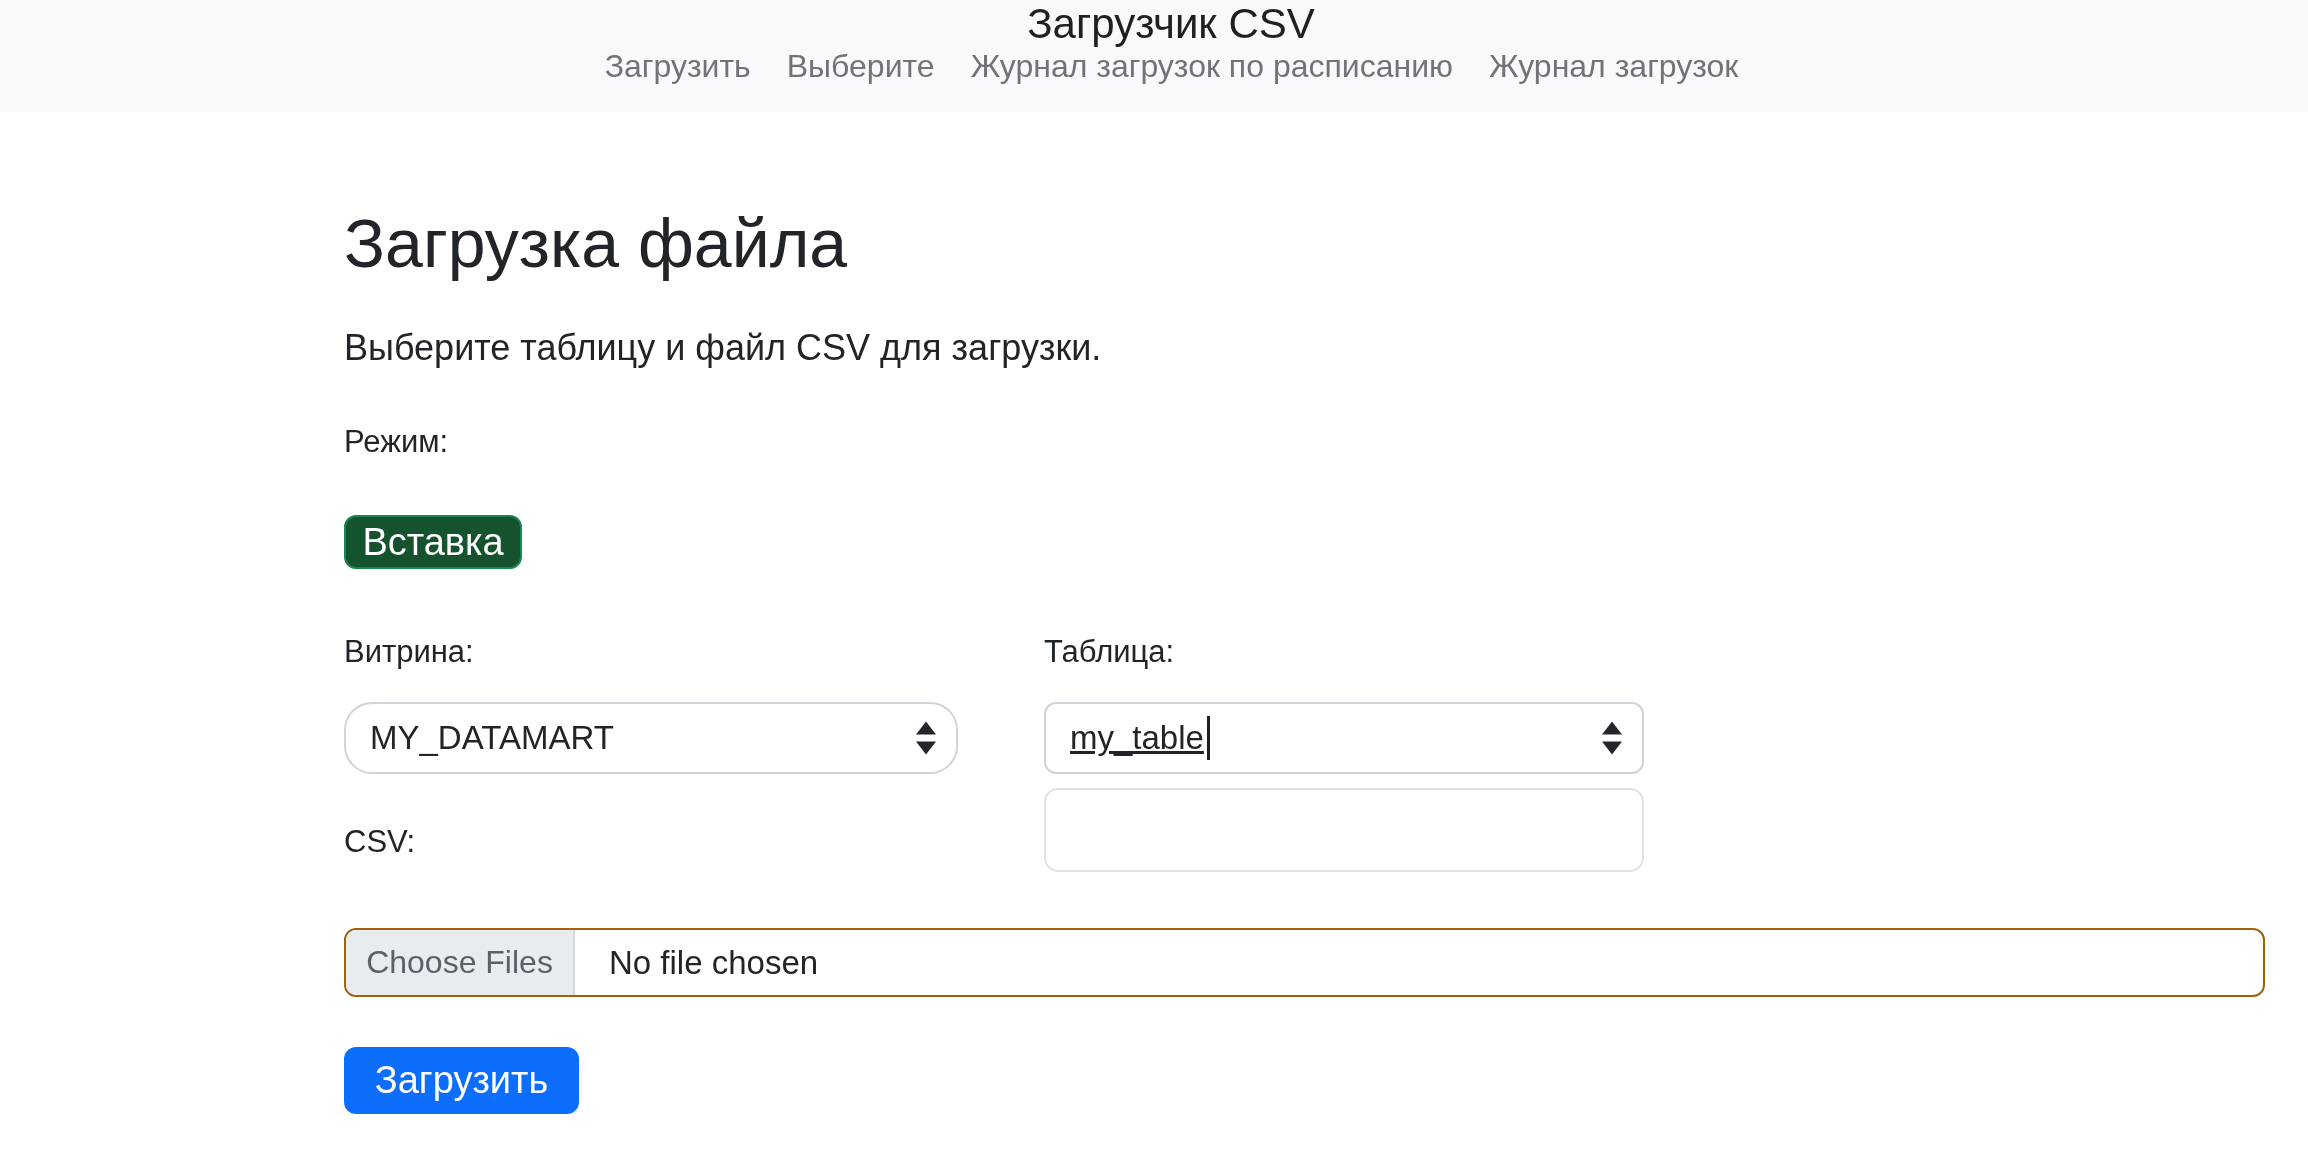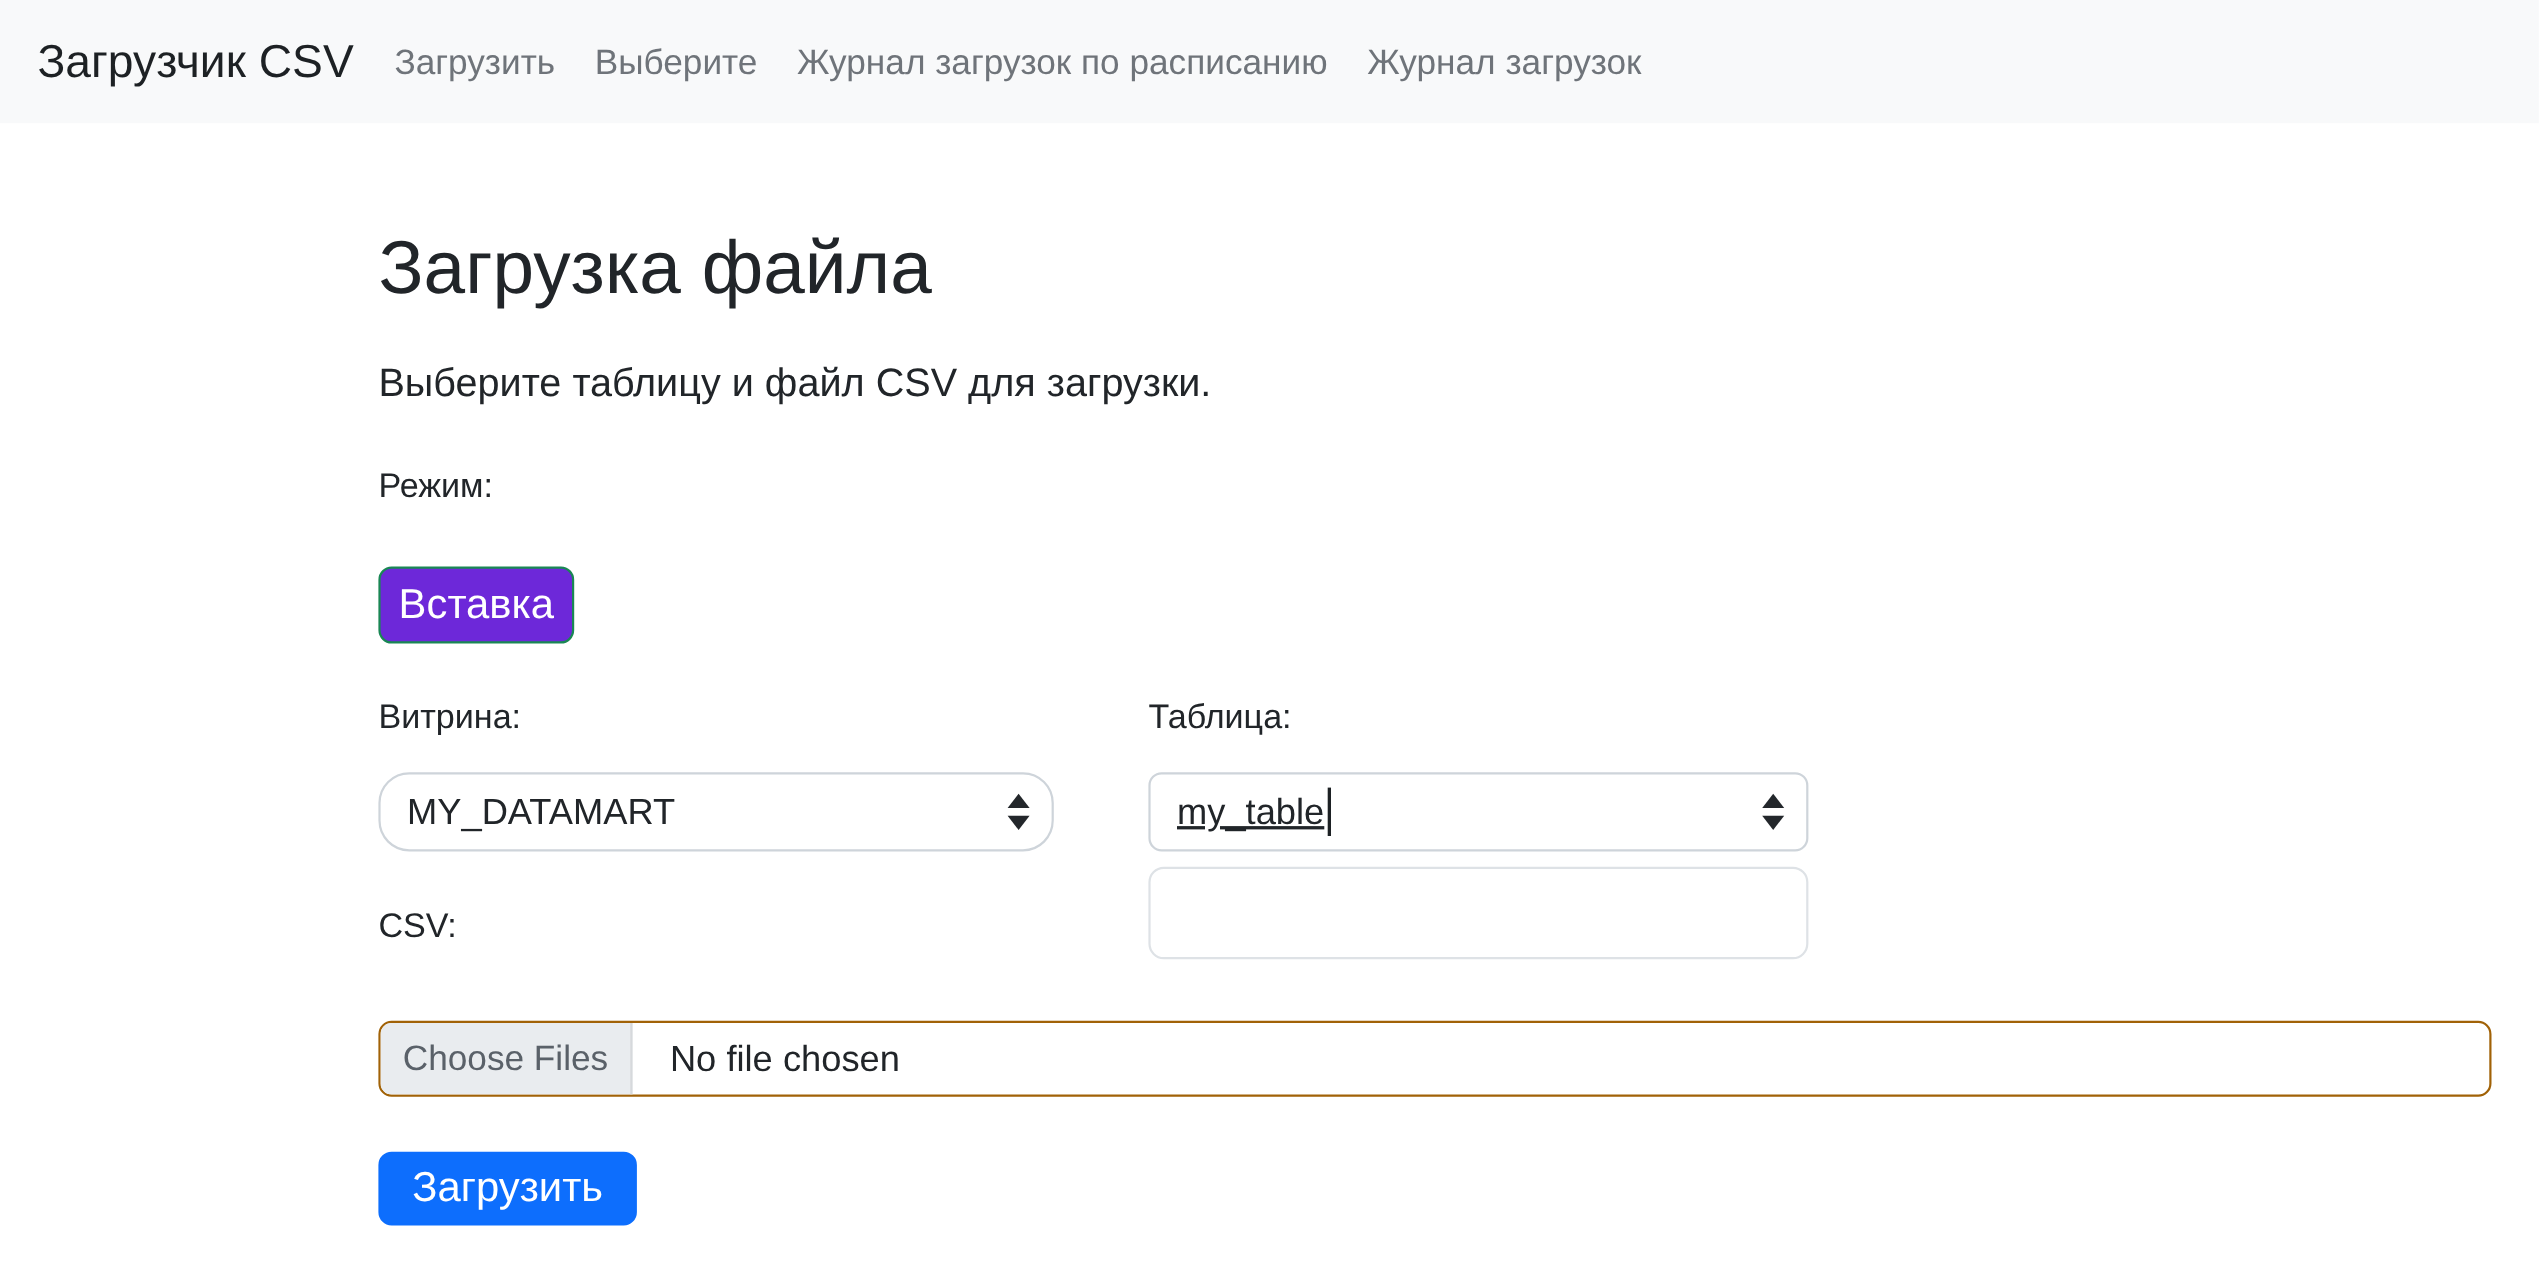--- a/index.html
+++ b/index.html
@@ -2,39 +2,39 @@
 <html lang="ru"><head>
 <meta charset="utf-8">
 <title>Загрузчик CSV</title>
 <style>
   * { margin:0; padding:0; box-sizing:border-box; }
   html,body { width:2308px; height:1164px; background:#ffffff; overflow:hidden;
               font-family:"Liberation Sans", sans-serif; color:#212529; }
 
   
   .navbar { position:absolute; left:0; top:0; width:2308px; height:112px;
-            background:#f8f9fa; display:flex; align-items:center; padding-left:34px; }
+            background:#f8f9fa; display:flex; align-items:center; padding-left:34px;flex-direction:column; }
   .navbar-brand { font-size:42px; color:#1d2124; text-decoration:none; white-space:nowrap; }
   .navbar-links { display:flex; align-items:baseline; margin-left:37px; }
   .nav-link { font-size:32px; color:#6f747a; text-decoration:none; white-space:nowrap;
               margin-right:36px; cursor:pointer; }
 
   
   .main { position:absolute; left:0; top:112px; width:2308px; height:1052px; }
 
   .page-title { position:absolute; left:344px; top:92px; font-size:68px;
                 font-weight:500; color:#212529; letter-spacing:0; }
   .page-subtitle { position:absolute; left:344px; top:215px; font-size:36px; color:#212529; }
 
   .mode-label { position:absolute; left:344px; top:312px; font-size:31px; }
 
   .btn { display:flex; align-items:center; justify-content:center;
          font-family:"Liberation Sans", sans-serif; cursor:pointer; white-space:nowrap; }
-  .btn-insert { position:absolute; left:344px; top:403px; width:178px; height:70px;
-                background:#6d28d9; color:#ffffff; font-size:38px;
+  .btn-insert { position:absolute; left:344px; top:403px; width:178px; height:54px;
+                background:#14532d; color:#ffffff; font-size:38px;
                 border:2px solid #198754; border-radius:12px;text-align:right; }
   .btn-delete { position:absolute; left:552px; top:403px; width:196px; height:70px;
                 background:#ffffff; color:#dc3545; font-size:38px;
                 border:2px solid #dc3545; border-radius:12px; }
 
   .label-datamart { position:absolute; left:344px; top:522px; font-size:31px; }
   .label-table    { position:absolute; left:1044px; top:522px; font-size:31px; }
 
   .select { position:absolute; top:590px; height:72px; background:#fff;
             border:2px solid #ced4da; border-radius:12px;

